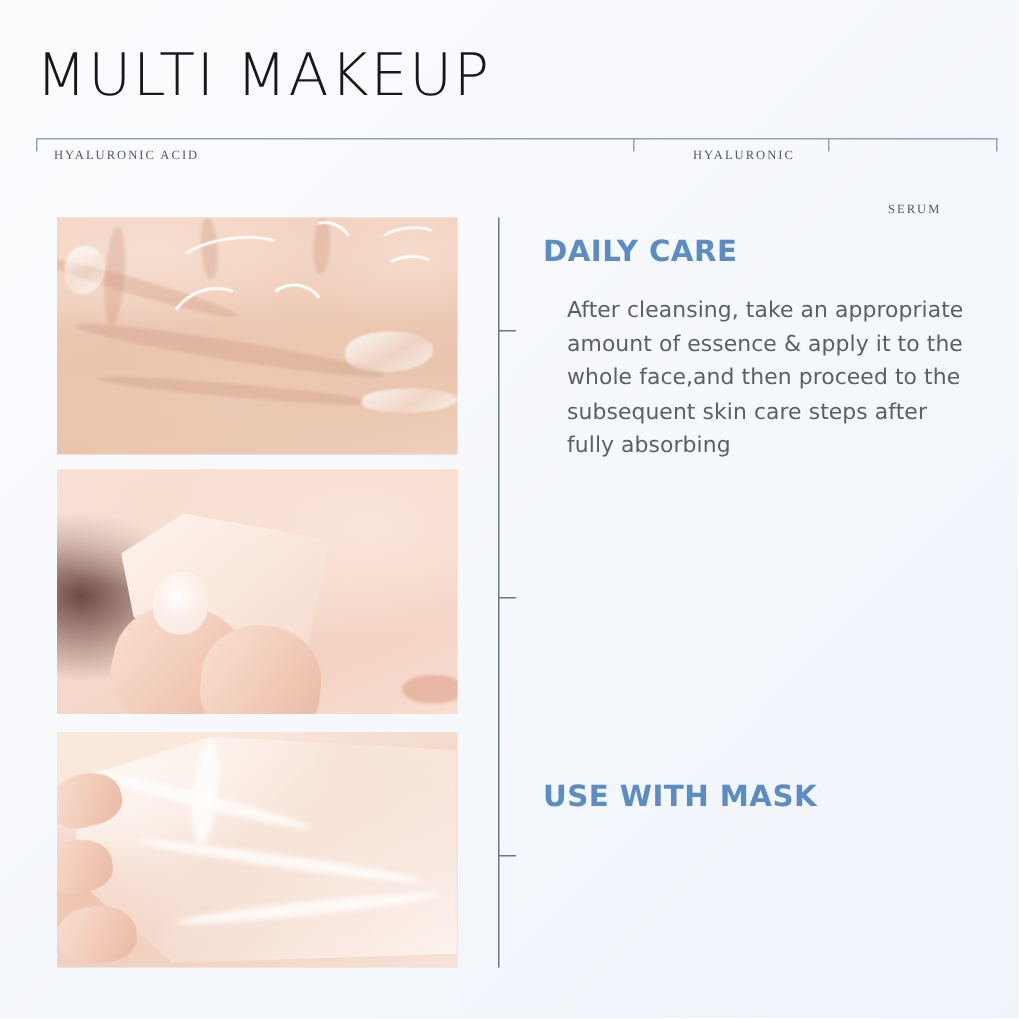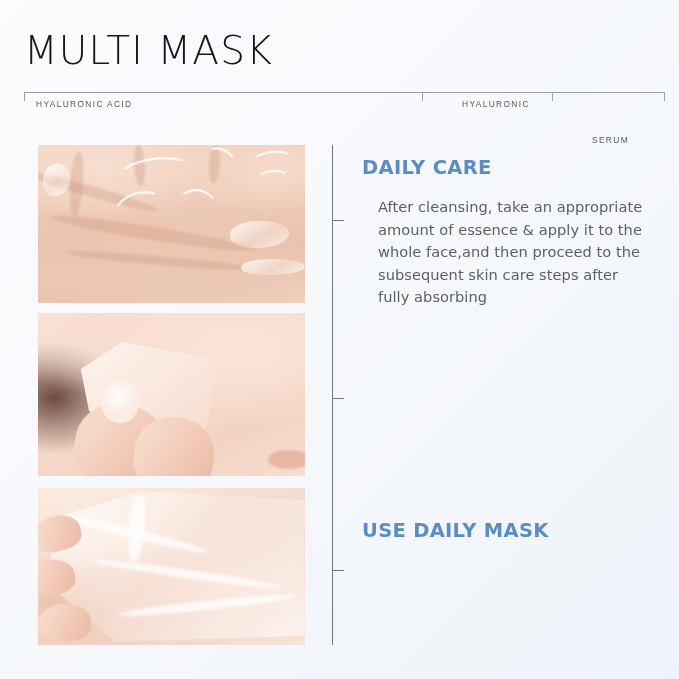--- a/index.html
+++ b/index.html
@@ -54,21 +54,21 @@
     background: #9aa1ab;
   }
   .rule-tick.t-left   { left: 24px;  }
   .rule-tick.t-mid1   { left: 422px; }
   .rule-tick.t-mid2   { left: 552px; }
   .rule-tick.t-right  { left: 664px; }
 
   .rule-label {
     position: absolute;
     top: 99px;
-    font-family: Liberation Sans, sans-serif;
+    font-family: Liberation Serif, serif;
     font-size: 8.4px;
     font-weight: 400;
     letter-spacing: 1.35px;
     color: #55595f;
     white-space: nowrap;
   }
   #rule-label-0 { left: 36px; }
   #rule-label-1 { left: 462px; }
   #rule-label-2 { left: 592px; margin-top: 36px; }
 
@@ -211,21 +211,21 @@
     line-height: 22.6px;
     letter-spacing: 0.05px;
     margin: 16px;
   }
 </style>
 </head>
 <body>
 
 <div id="page">
 
-  <div id="page-title">MULTI MASK</div>
+  <div id="page-title">MULTI MAKEUP</div>
 
   <div id="header-rule"></div>
   <div class="rule-tick t-left"></div>
   <div class="rule-tick t-mid1"></div>
   <div class="rule-tick t-mid2"></div>
   <div class="rule-tick t-right"></div>
 
   <div class="rule-label" id="rule-label-0">HYALURONIC ACID</div>
   <div class="rule-label" id="rule-label-1">HYALURONIC</div>
   <div class="rule-label" id="rule-label-2">SERUM</div>
@@ -275,16 +275,16 @@
     <div class="finger" style="left:0%;top:74%;width:20%;height:24%;transform:rotate(-4deg);"></div>
   </div>
 
   <div class="block" id="block-0">
     <h2 class="block-heading">DAILY CARE</h2>
     <p class="block-body">After cleansing, take an appropriate amount of essence &amp; apply it to the whole face,and then proceed to the subsequent skin care steps after fully absorbing</p>
   </div>
 
 
   <div class="block" id="block-2">
-    <h2 class="block-heading">USE DAILY MASK</h2>
+    <h2 class="block-heading">USE WITH MASK</h2>
   </div>
 
 </div>
 
 </body></html>

